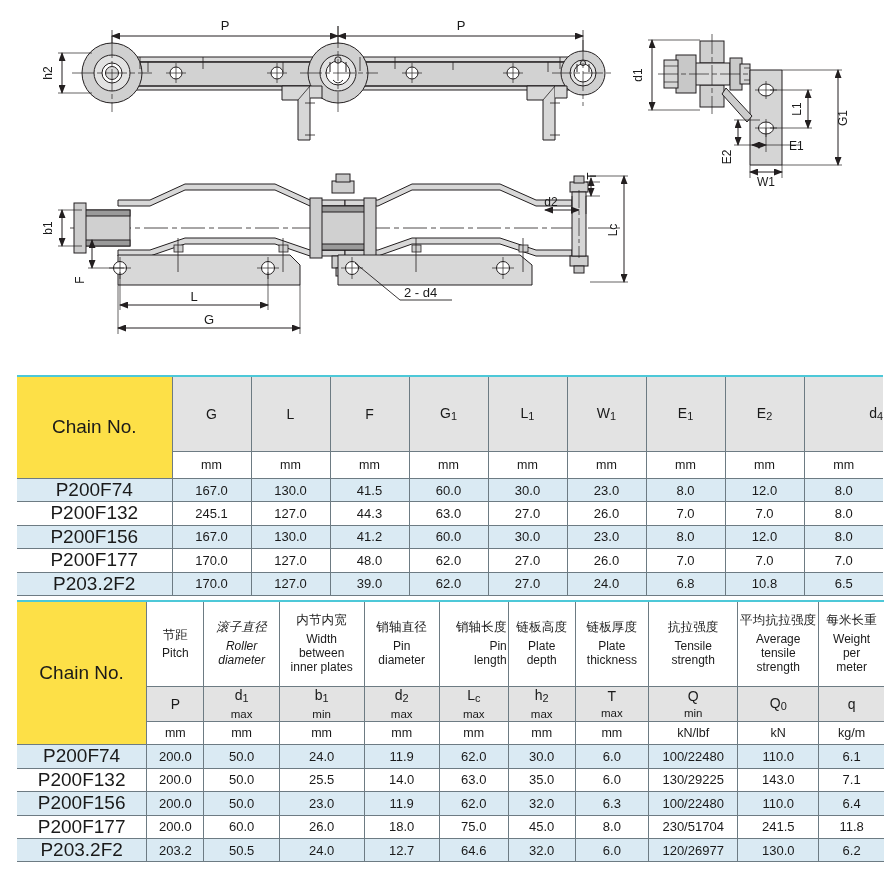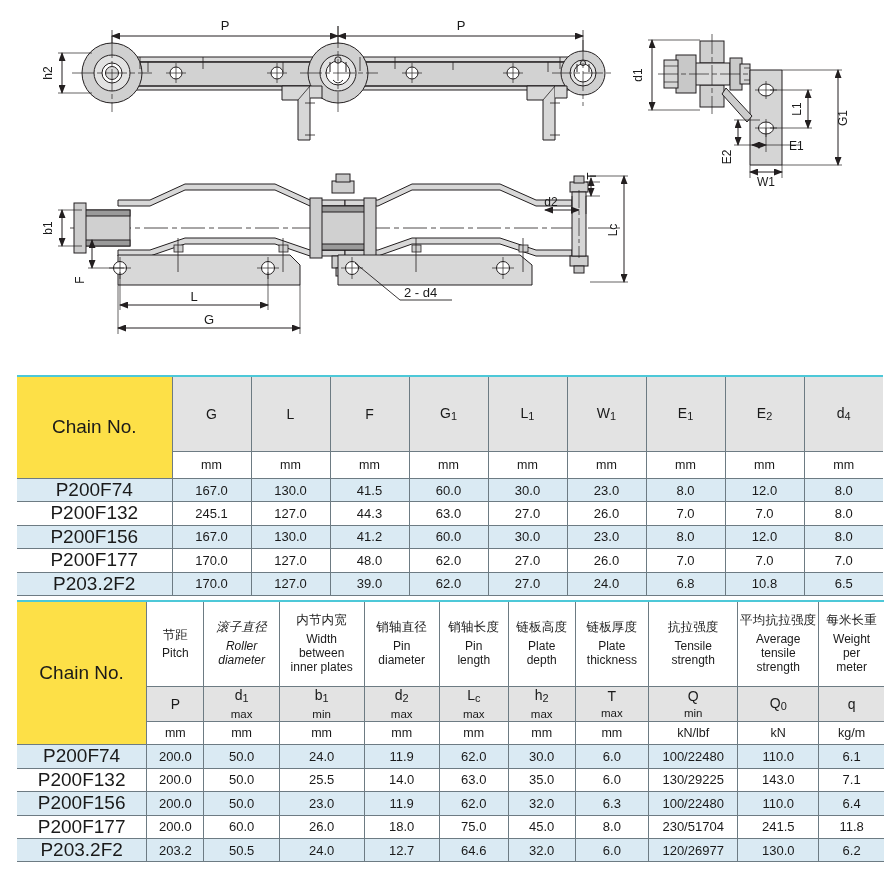--- a/index.html
+++ b/index.html
@@ -348,21 +348,21 @@
       <tr>
         <th class="chain-no-cell" rowspan="2">Chain No.</th>
       <th class="hdr-sym" style="height: 74px;">G</th>
           <th class="hdr-sym" style="height: 74px;">L</th>
           <th class="hdr-sym" style="height: 74px;">F</th>
           <th class="hdr-sym" style="height: 74px;">G<span class="sub">1</span></th>
           <th class="hdr-sym" style="height: 74px;">L<span class="sub">1</span></th>
           <th class="hdr-sym" style="height: 74px;">W<span class="sub">1</span></th>
           <th class="hdr-sym" style="height: 74px;">E<span class="sub">1</span></th>
           <th class="hdr-sym" style="height: 74px;">E<span class="sub">2</span></th>
-          <th class="hdr-sym" style="height: 74px;">d<span class="sub">4</span></th>
+          <th class="hdr-sym" style="height: 74px; text-align: right;">d<span class="sub">4</span></th>
         </tr>
       <tr>
           <th class="hdr-unit" style="height: 26px;">mm</th>
           <th class="hdr-unit" style="height: 26px;">mm</th>
           <th class="hdr-unit" style="height: 26px;">mm</th>
           <th class="hdr-unit" style="height: 26px;">mm</th>
           <th class="hdr-unit" style="height: 26px;">mm</th>
           <th class="hdr-unit" style="height: 26px;">mm</th>
           <th class="hdr-unit" style="height: 26px;">mm</th>
           <th class="hdr-unit" style="height: 26px;">mm</th>
@@ -461,21 +461,21 @@
             <span class="en nm-stack">Roller<br>diameter</span>
           </th>
           <th class="hdr-name" style="height: 84px;">
             <span class="cn nm-stack">内节内宽</span>
             <span class="en nm-stack">Width<br>between<br>inner plates</span>
           </th>
           <th class="hdr-name" style="height: 84px;">
             <span class="cn nm-stack">销轴直径</span>
             <span class="en nm-stack">Pin<br>diameter</span>
           </th>
-          <th class="hdr-name" style="height: 84px;">
+          <th class="hdr-name" style="height: 84px; text-align: right;">
             <span class="cn nm-stack">销轴长度</span>
             <span class="en nm-stack">Pin<br>length</span>
           </th>
           <th class="hdr-name" style="height: 84px;">
             <span class="cn nm-stack">链板高度</span>
             <span class="en nm-stack">Plate<br>depth</span>
           </th>
           <th class="hdr-name" style="height: 84px;">
             <span class="cn nm-stack">链板厚度</span>
             <span class="en nm-stack">Plate<br>thickness</span>

